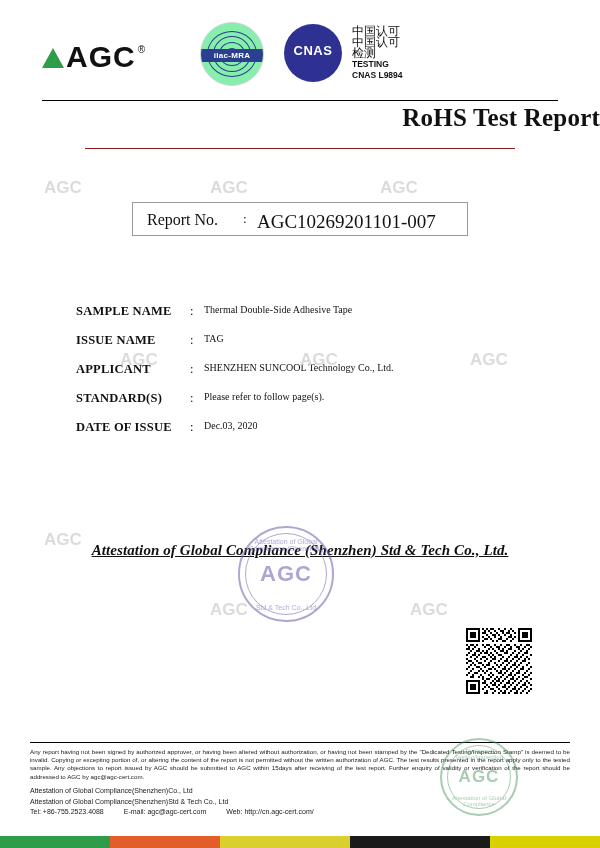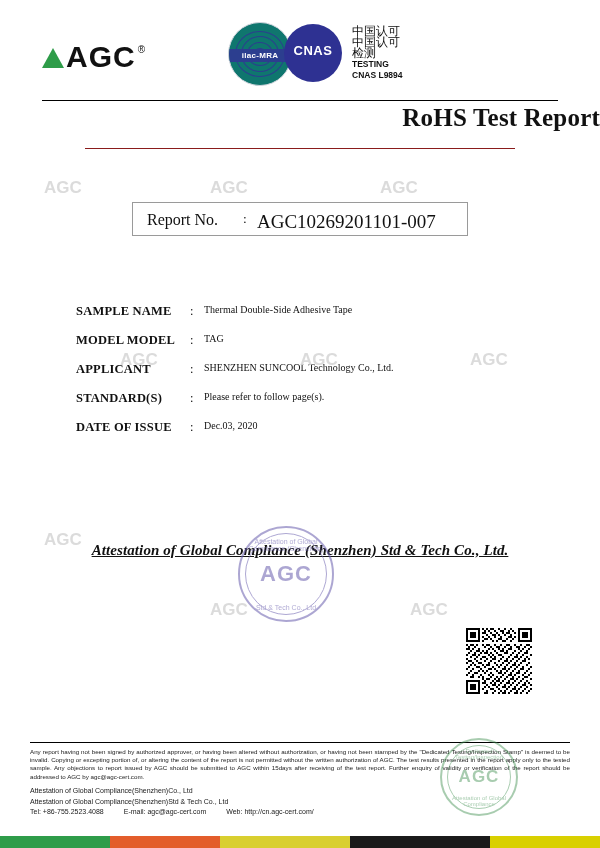--- a/index.html
+++ b/index.html
@@ -51,26 +51,26 @@
   .agc-logo .reg {
     font-family: "Liberation Sans", sans-serif;
     font-size: 10px;
     color: #111;
     margin-left: 2px;
     margin-top: 2px;
   }
 
   .ilac {
     position: absolute;
-    left: 228px;
+    left: 200px;
     top: 8px;
     width: 62px;
     height: 62px;
     border-radius: 50%;
-    background: #0f766e;
+    background: #86efac;
     border: 1px solid #cfd4dc;
     overflow: hidden;
   }
   .ilac .arcs {
     position: absolute;
     left: 4px; top: 6px;
     width: 54px; height: 50px;
   }
   .ilac .arcs span {
     position: absolute;
@@ -396,21 +396,21 @@
     <div class="val">AGC10269201101-007</div>
   </div>
 
   <div class="fields">
     <div class="field-row">
       <div class="k">SAMPLE NAME</div>
       <div class="c">:</div>
       <div class="v">Thermal Double-Side Adhesive Tape</div>
     </div>
     <div class="field-row">
-      <div class="k">MODEL MODEL</div>
+      <div class="k">ISSUE NAME</div>
       <div class="c">:</div>
       <div class="v">TAG</div>
     </div>
     <div class="field-row">
       <div class="k">APPLICANT</div>
       <div class="c">:</div>
       <div class="v">SHENZHEN  SUNCOOL  Technology Co., Ltd.</div>
     </div>
     <div class="field-row">
       <div class="k">STANDARD(S)</div>

